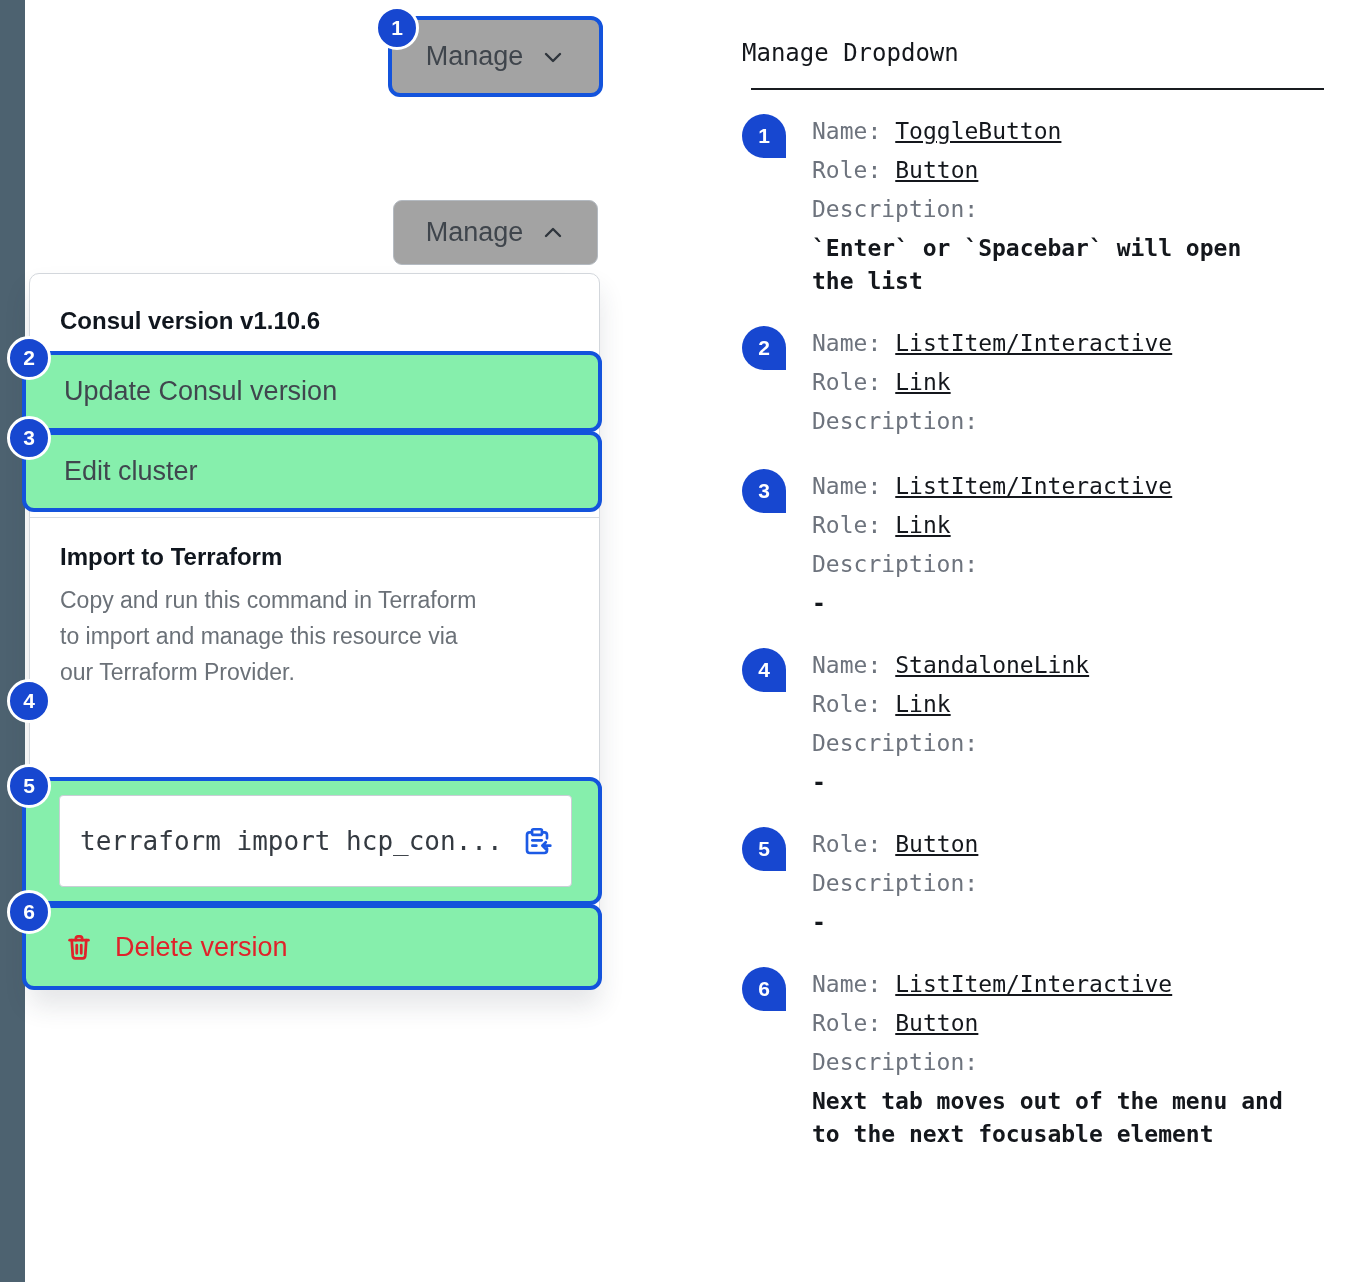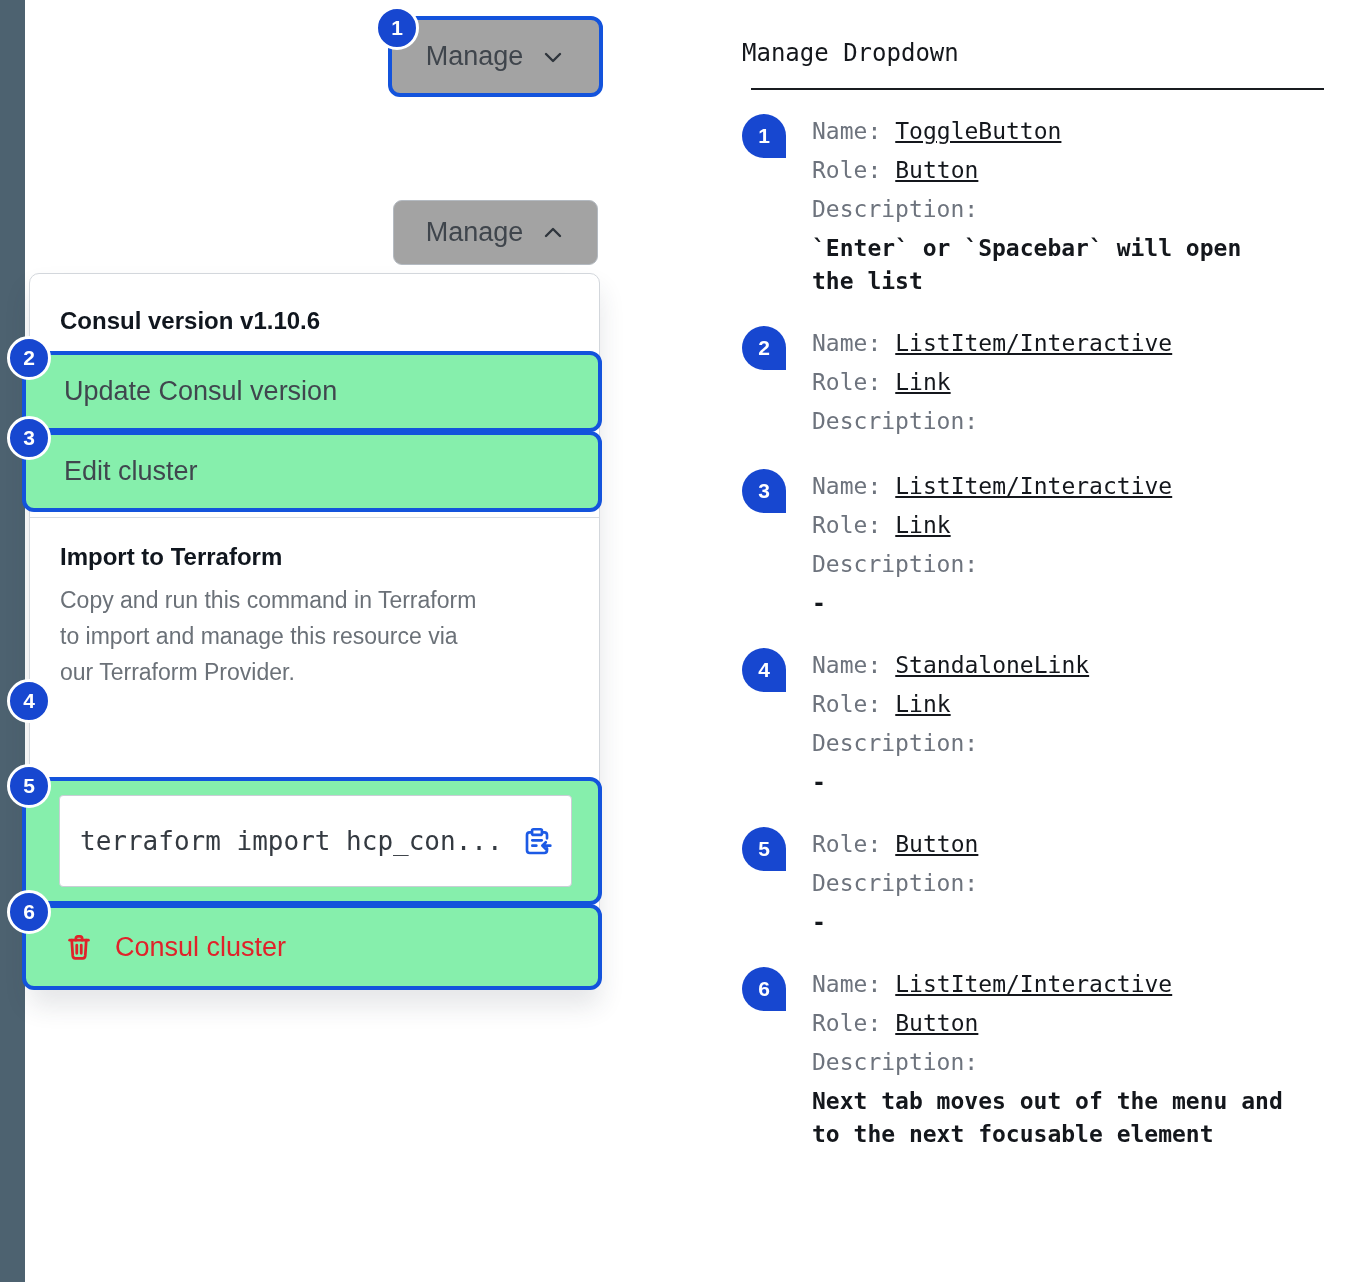--- a/index.html
+++ b/index.html
@@ -126,21 +126,21 @@
   </div>
   <div class="num-badge b5">5</div>
 
   <div class="o-item it-delete">
     <svg width="30" height="30" viewBox="0 0 24 24" fill="none">
       <path d="M4.5 6.5h15" stroke="#e0222a" stroke-width="2.2" stroke-linecap="round"></path>
       <path d="M9.5 6.5V5.2c0-.9.7-1.7 1.7-1.7h1.6c.9 0 1.7.8 1.7 1.7v1.3" stroke="#e0222a" stroke-width="2.2" stroke-linecap="round"></path>
       <path d="M6.2 6.5l.8 12.6c.1 1 1 1.9 2 1.9h6c1 0 1.9-.9 2-1.9l.8-12.6" stroke="#e0222a" stroke-width="2.2" stroke-linecap="round" stroke-linejoin="round"></path>
       <path d="M10.2 10.5v6.5M13.8 10.5v6.5" stroke="#e0222a" stroke-width="2.2" stroke-linecap="round"></path>
     </svg>
-    <span>Consul cluster</span>
+    <span>Delete version</span>
   </div>
   <div class="num-badge b6">6</div>
 
   <div class="legend">
     <div class="legend-title">Manage Dropdown</div>
     <hr class="legend-hr">
     <div class="legend-rows">
   <div class="legend-row">
     <div class="legend-badge">1</div>
     <div class="legend-body">

